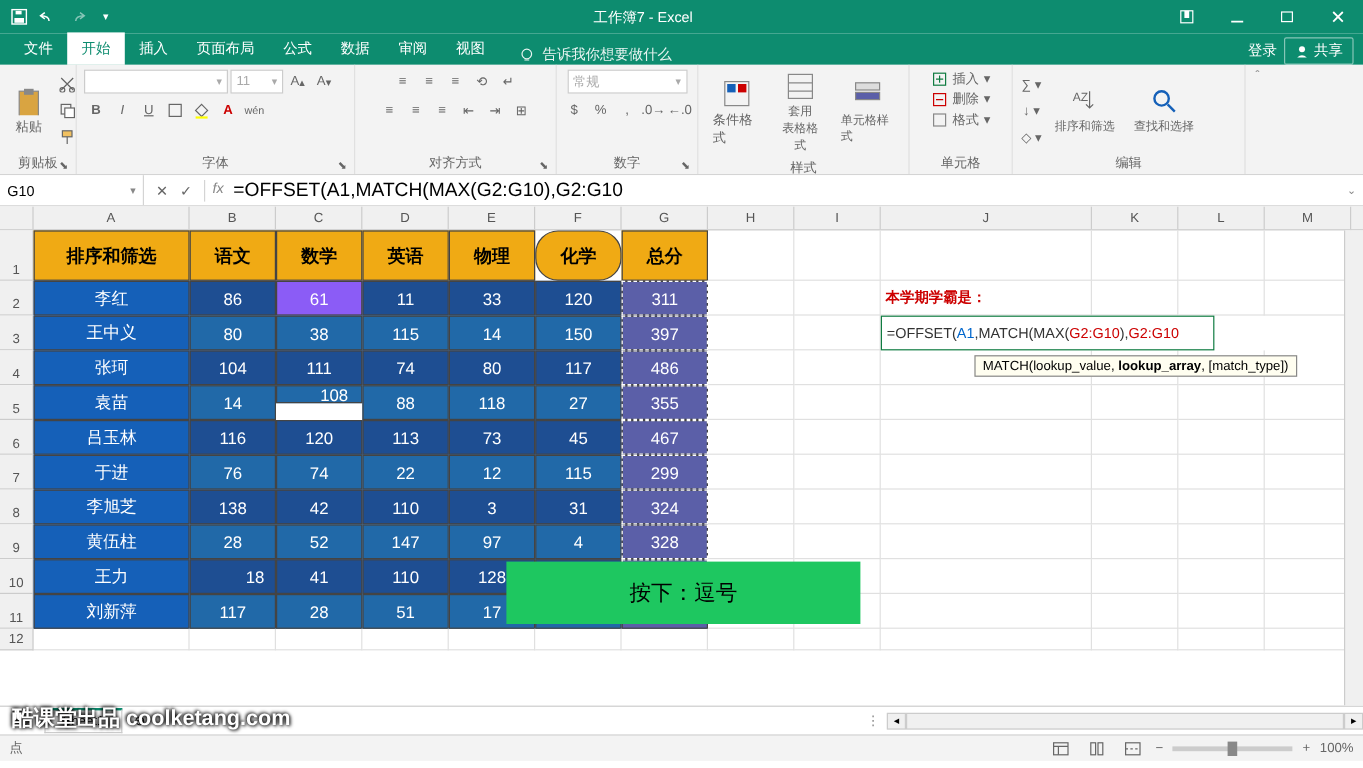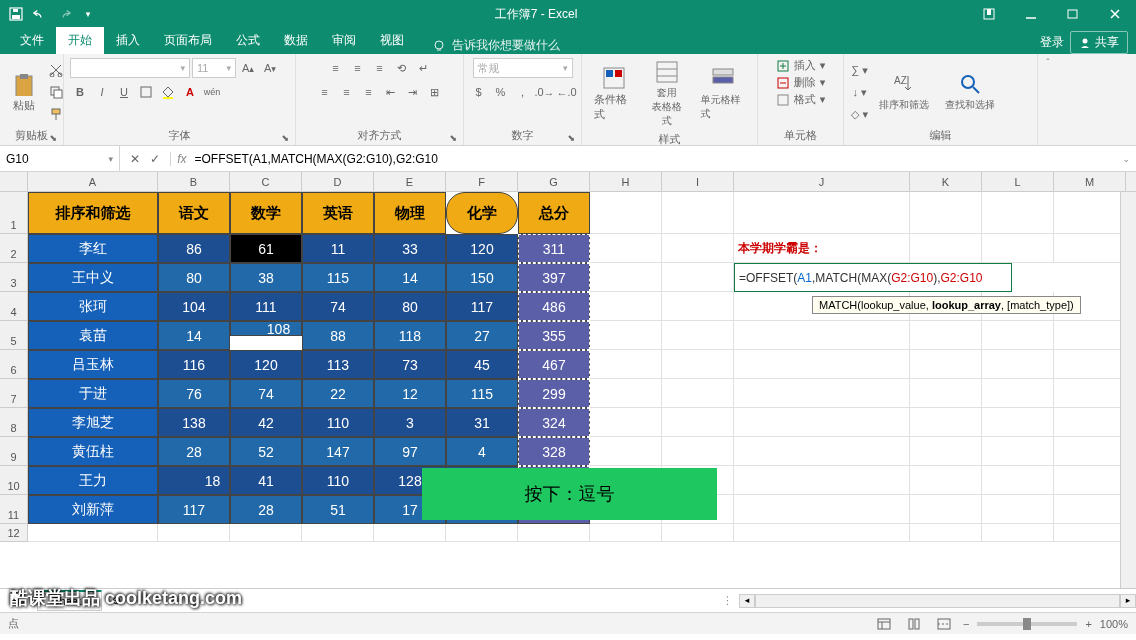--- a/index.html
+++ b/index.html
@@ -31,21 +31,21 @@
 .btnrow { display: flex; gap: 2px; }
 .sbtn { width: 20px; height: 20px; display: flex; align-items: center; justify-content: center; border: 1px solid transparent; }
 .col { display: flex; flex-direction: column; gap: 2px; }
 
 .namebox-row { height: 26px; border-bottom: 1px solid #d4d4d4; display: flex; align-items: center; font-size: 12px; background: #fff; }
 .namebox { width: 120px; border-right: 1px solid #d4d4d4; padding: 0 6px; display: flex; align-items: center; height: 100%; }
 .namebox input { border: none; width: 80px; font-size: 12px; outline: none; }
 .fx-btns { display: flex; gap: 10px; padding: 0 10px; align-items: center; }
 .formula-bar { flex: 1; padding: 0 6px; display: flex; align-items: flex-start; border-left: 1px solid #d4d4d4; }
 .formula-bar .fx { font-style: italic; margin-right: 8px; color: #888; }
-.formula-text { font-size: 12px; }
+.formula-text { font-size: 16px; }
 
 .grid-area { position: relative; height: 416px; overflow: hidden; }
 .col-headers { display: flex; height: 20px; background: #f0f0f0; border-bottom: 1px solid #ccc; }
 .col-headers .corner { width: 28px; border-right: 1px solid #ccc; }
 .col-headers .ch { border-right: 1px solid #ccc; text-align: center; font-size: 11px; color: #555; line-height: 20px; }
 .row { display: flex; }
 .row-header { width: 28px; background: #f0f0f0; border-right: 1px solid #ccc; border-bottom: 1px solid #ccc; text-align: center; font-size: 11px; color: #555; display: flex; align-items: flex-end; justify-content: center; padding-bottom: 2px; }
 .cell { border-right: 1px solid #e0e0e0; border-bottom: 1px solid #e0e0e0; font-size: 12px; display: flex; align-items: center; justify-content: center; color: #333; }
 
 .data-header-cell { background: #f0aa14; color: #000; font-weight: bold; font-size: 15px; border: 1px solid #444; }
@@ -393,21 +393,21 @@
         <div class="cell" data-name="cell" style="width: 72px; height: 42px;"></div>
         <div class="cell" data-name="cell" style="width: 176px; height: 42px;"></div>
         <div class="cell" data-name="cell" style="width: 72px; height: 42px;"></div>
         <div class="cell" data-name="cell" style="width: 72px; height: 42px;"></div>
         <div class="cell" data-name="cell" style="width: 72px; height: 42px;"></div>
       </div>
       <div class="row" style="height: 29px;">
         <div class="row-header" data-name="row-header" style="height: 29px;">2</div>
         <div class="cell data-name-cell" data-name="cell" style="width: 130px; height: 29px;">李红</div>
         <div class="cell data-val-cell" data-name="cell" style="width: 72px; height: 29px; background: rgb(30, 78, 146);">86</div>
-        <div class="cell data-val-cell" data-name="cell" style="width: 72px; height: 29px; background: #000000;">61</div>
+        <div class="cell data-val-cell" data-name="cell" style="width: 72px; height: 29px; background: #8b5cf6;">61</div>
         <div class="cell data-val-cell" data-name="cell" style="width: 72px; height: 29px; background: rgb(30, 78, 146);">11</div>
         <div class="cell data-val-cell" data-name="cell" style="width: 72px; height: 29px; background: rgb(30, 78, 146);">33</div>
         <div class="cell data-val-cell" data-name="cell" style="width: 72px; height: 29px; background: rgb(30, 78, 146);">120</div>
         <div class="cell data-total-cell" data-name="cell" style="width: 72px; height: 29px; outline: rgb(255, 255, 255) dashed 1.5px; outline-offset: -1px;">311</div>
         <div class="cell" data-name="cell" style="width: 72px; height: 29px;"></div>
         <div class="cell" data-name="cell" style="width: 72px; height: 29px;"></div>
         <div class="cell" data-name="cell" style="width: 176px; height: 29px; justify-content: flex-start; padding-left: 4px;">
           <span class="red-text">本学期学霸是：</span>
         </div>
         <div class="cell" data-name="cell" style="width: 72px; height: 29px;"></div>

